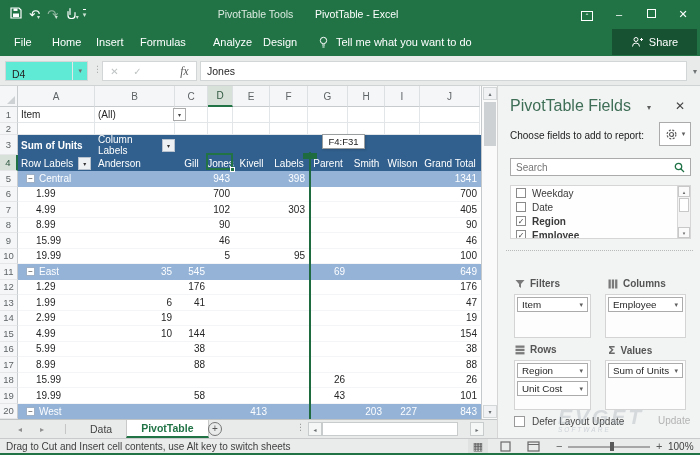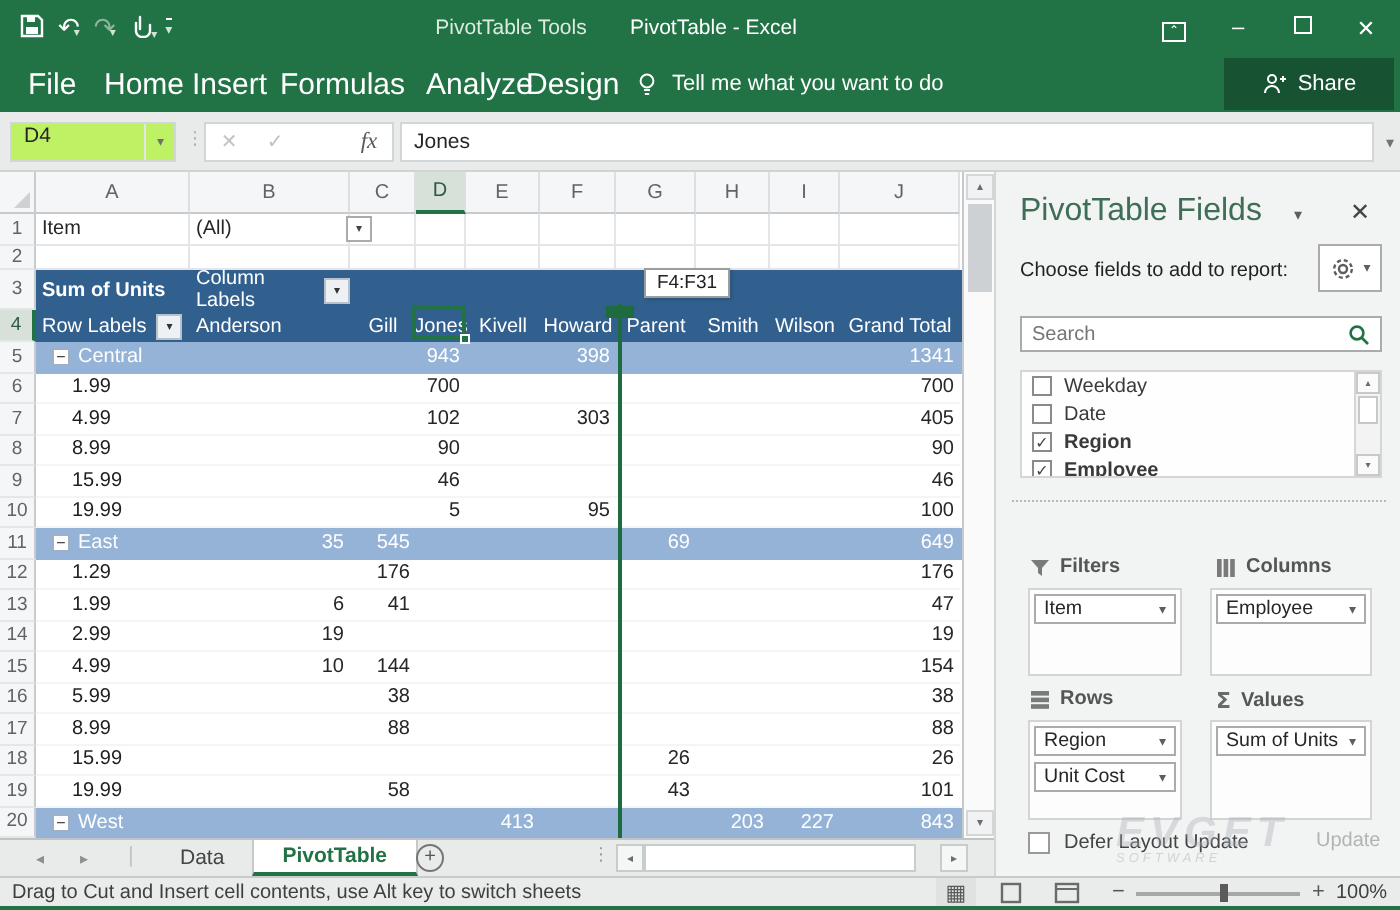--- a/index.html
+++ b/index.html
@@ -17,28 +17,28 @@
   .ctxlabel { position:absolute; left:203px; top:0; width:105px; height:28px; display:flex; align-items:center; justify-content:center;
               color:#dcead f; color:#dceae0; font-size:10.5px; z-index:6; }
   .apptitle { position:absolute; left:315px; top:0; height:28px; display:flex; align-items:center; color:#fff; font-size:10.5px; z-index:6; }
   .winbtns { position:absolute; right:8px; top:0; height:28px; display:flex; align-items:center; gap:14px; color:#fff; z-index:6; }
   .winbtns .wb { width:18px; text-align:center; font-size:11px; cursor:default; }
   .maxbox { display:inline-block; width:9px; height:9px; border:1px solid #fff; }
   .ribopt { display:inline-block; width:12px; height:10px; border:1px solid #fff; font-size:6px; line-height:8px; text-align:center; }
 
   
   .tabrow { position:absolute; left:0; top:28px; width:700px; height:28px; background:var(--green); z-index:5; }
-  .rtab { position:absolute; top:28px; height:28px; display:flex; align-items:center; color:#fff; font-size:15px; z-index:6; }
+  .rtab { position:absolute; top:28px; height:28px; display:flex; align-items:center; color:#fff; font-size:11px; z-index:6; }
   .tellme { position:absolute; left:318px; top:28px; height:28px; display:flex; align-items:center; gap:7px; color:#fff; font-size:11px; z-index:6; }
   .share { position:absolute; left:612px; top:29px; width:85px; height:26px; background:var(--sharebg); display:flex; align-items:center;
            justify-content:center; gap:6px; color:#fff; font-size:11px; z-index:6; }
 
   
   .formularow { position:absolute; left:0; top:56px; width:700px; height:30px; background:#e8ebea; border-bottom:1px solid #cfd3d4; z-index:3; }
-  .namebox { position:absolute; left:5px; top:5px; width:83px; height:20px; background:#bef264; border:1px solid #d2d6d7; display:flex; align-items:flex-start; }
+  .namebox { position:absolute; left:5px; top:5px; width:83px; height:20px; background:#5eead4; border:1px solid #d2d6d7; display:flex; align-items:flex-end; }
   .namebox .txt { padding-left:6px; font-size:10.5px; }
   .namebox .dd { margin-left:auto; padding:0 5px; color:#707070; font-size:7px; border-left:1px solid #e3e6e7; height:100%; display:flex; align-items:center; }
   .fdots { position:absolute; left:93px; top:8px; color:#a9adae; font-size:9px; letter-spacing:0; }
   .fxbox { position:absolute; left:102px; top:5px; width:95px; height:20px; background:#fff; border:1px solid #d2d6d7; display:flex; align-items:center; justify-content:space-around; }
   .fxbox .x, .fxbox .ok { color:#bfc3c4; font-size:10px; }
   .fxbox .fx { color:#595959; font-family:"Liberation Serif","DejaVu Serif",serif; font-style:italic; font-size:11.5px;margin-left:24px; }
   .fbar { position:absolute; left:200px; top:5px; width:487px; height:20px; background:#fff; border:1px solid #d2d6d7; display:flex; align-items:center; padding-left:6px; font-size:10.5px; }
   .fchev { position:absolute; right:3px; top:11px; color:#6f7374; font-size:8px; }
 
   
@@ -301,21 +301,21 @@
       <div class="cell a-center" style="width: 33px;">
         <span>Gill</span>
       </div>
       <div class="cell a-center" style="width: 25px;">
         <span>Jones</span>
       </div>
       <div class="cell a-center" style="width: 37px;">
         <span>Kivell</span>
       </div>
       <div class="cell a-center" style="width: 38px;">
-        <span>Howard</span>
+        <span>Labels</span>
       </div>
       <div class="cell a-center" style="width: 40px;">
         <span>Parent</span>
       </div>
       <div class="cell a-center" style="width: 37px;">
         <span>Smith</span>
       </div>
       <div class="cell a-center" style="width: 35px;">
         <span>Wilson</span>
       </div>

